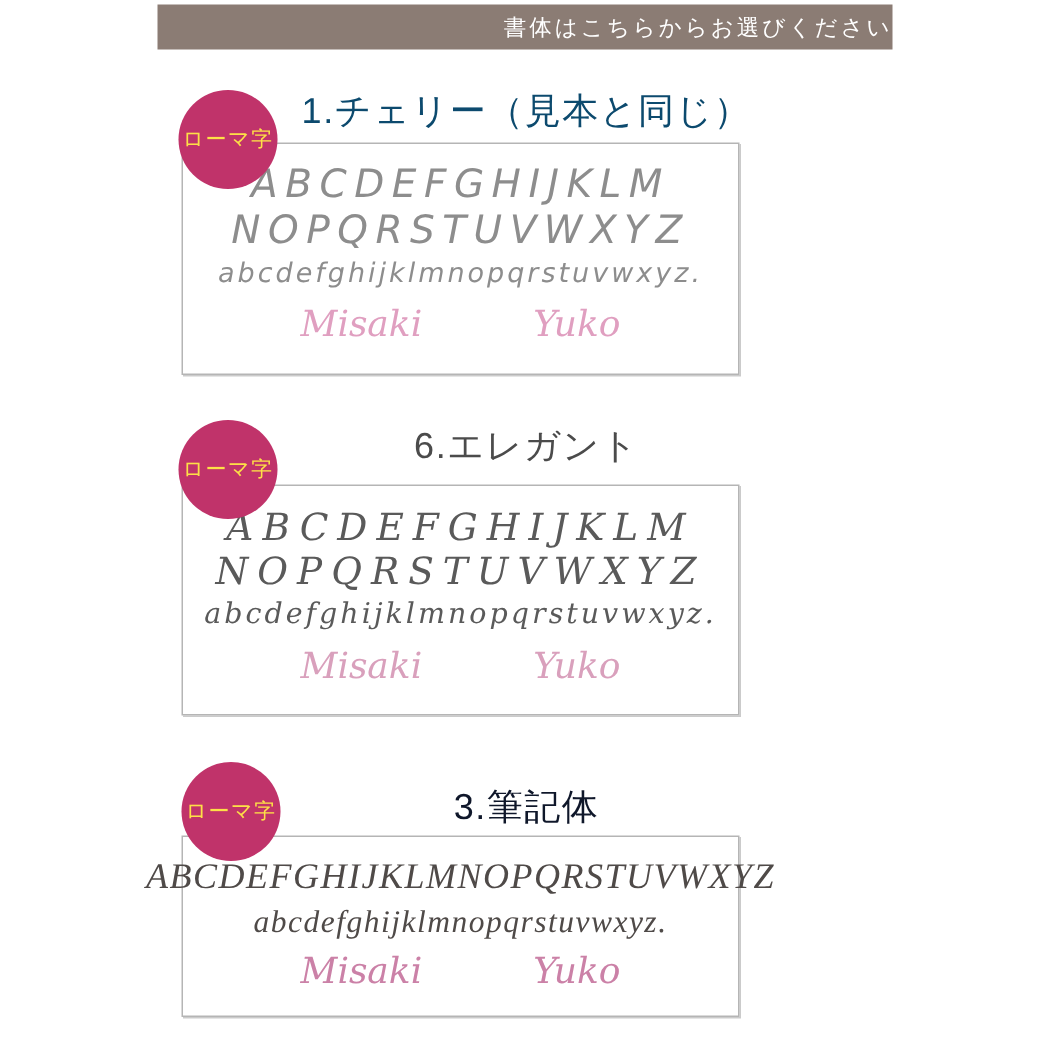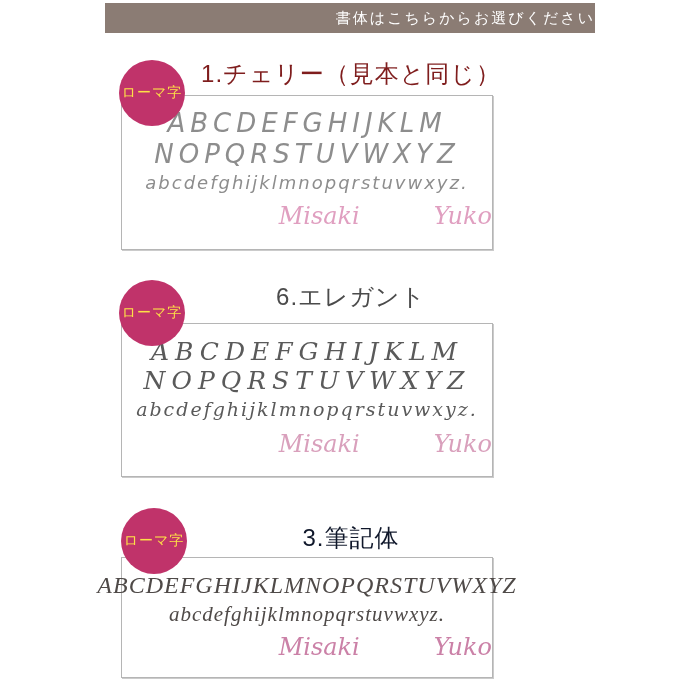--- a/index.html
+++ b/index.html
@@ -39,35 +39,35 @@
   .elegant-upper { font-family:"DejaVu Serif", serif; font-style:italic;
                    font-size:25px; letter-spacing:6px; line-height:29px; }
   .elegant-lower { font-family:"DejaVu Serif", serif; font-style:italic;
                    font-size:19px; letter-spacing:2px; line-height:28px; }
 
   .script-upper { font-family:"Liberation Serif", serif; font-style:italic;
                   font-size:24px; letter-spacing:1px; line-height:30px; }
   .script-lower { font-family:"Liberation Serif", serif; font-style:italic;
                   font-size:21px; letter-spacing:1px; line-height:28px; }
 
-  .names { display:flex; justify-content:flex-end; gap:74px; width:100%; margin-top:6px; }
+  .names { display:flex; justify-content:center; gap:74px; width:100%; margin-top:6px; }
   .names-tight { margin-top:4px; }
   .name { font-family:"DejaVu Serif", serif; font-style:italic; font-size:24px; line-height:30px; }
 </style>
 </head>
 <body>
 
 <div class="page">
 
   <div class="header-bar" style="background-color: rgb(139, 124, 116);">
     <span>書体はこちらからお選びください</span>
   </div>
 
   <section>
-    <h2 class="title t1" style="color: #7f1d1d;">1.チェリー（見本と同じ）</h2>
+    <h2 class="title t1" style="color: #0c4a6e;">1.チェリー（見本と同じ）</h2>
     <div class="badge b1" style="background-color: rgb(192, 51, 106);">
       <span>ローマ字</span>
     </div>
     <div class="sample-box box1">
       <div class="cherry-upper" style="color: rgb(141, 141, 141);">ABCDEFGHIJKLM</div>
       <div class="cherry-upper" style="color: rgb(141, 141, 141);">NOPQRSTUVWXYZ</div>
       <div class="cherry-lower" style="color: rgb(141, 141, 141);">abcdefghijklmnopqrstuvwxyz.</div>
       <div class="names">
         <span class="name" style="color: rgb(224, 159, 192);">Misaki</span>
         <span class="name" style="color: rgb(224, 159, 192);">Yuko</span>

